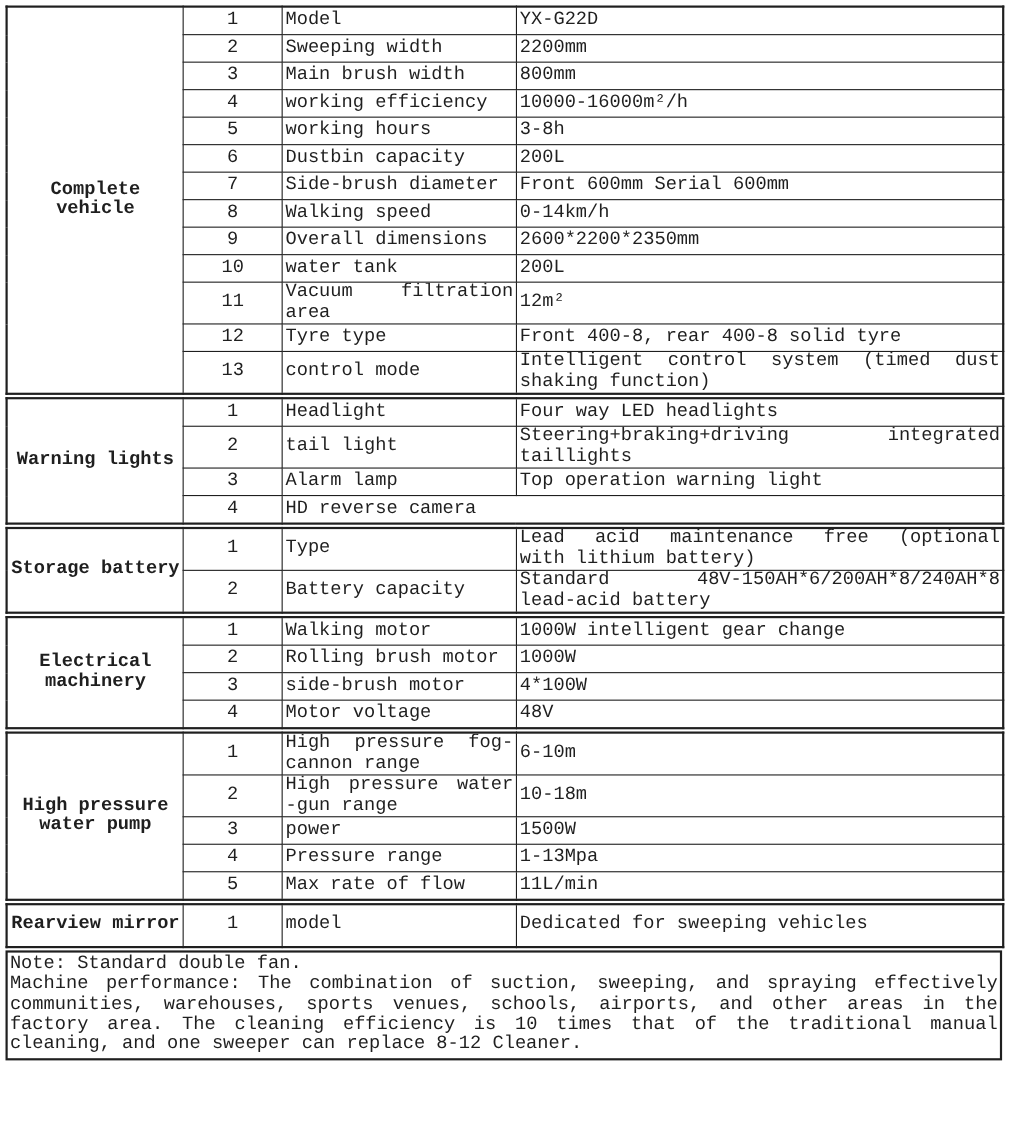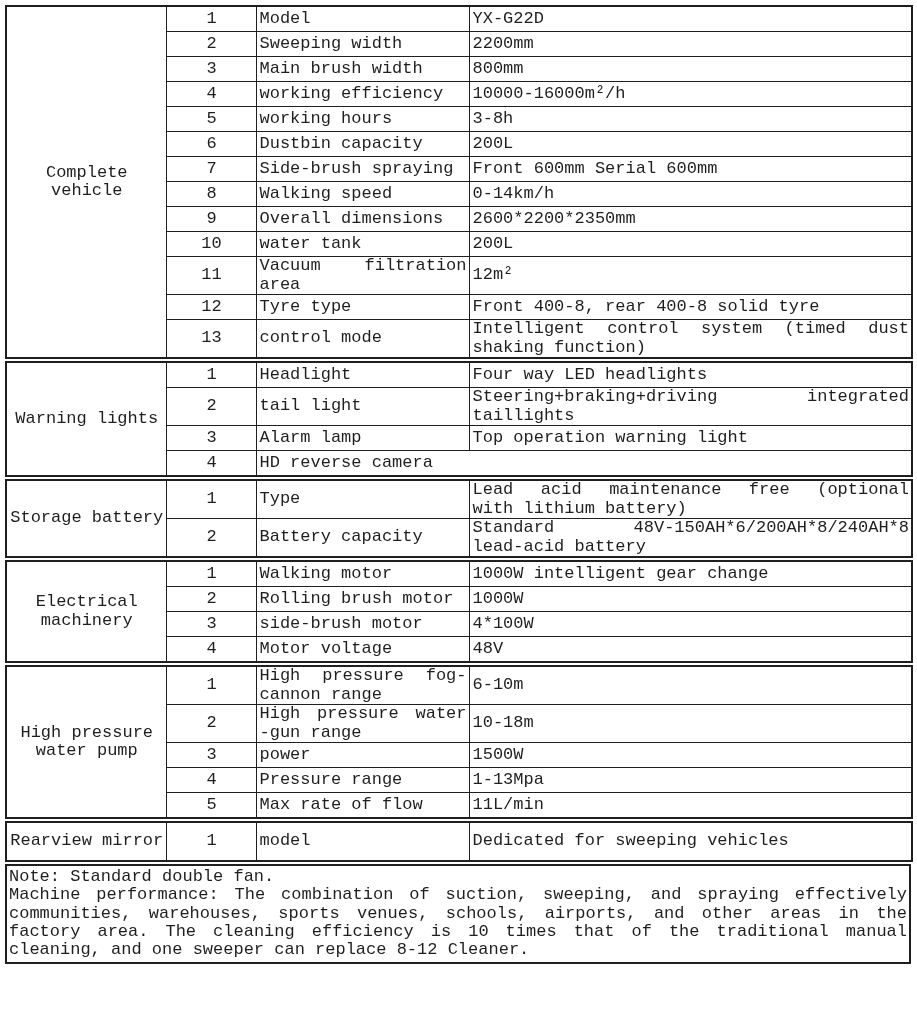--- a/index.html
+++ b/index.html
@@ -27,20 +27,21 @@
     line-height: 18.5px;
     vertical-align: middle;
     padding: 0 2px 0 3px;
     overflow: hidden;
     white-space: normal;
   }
   td.comp {
     text-align: center;
     white-space: pre-line;
     padding: 0 1px;
+    font-weight: bold;
   }
   td.num { text-align: center; padding: 0; }
   tr.s td { height: 24px; }
   tr.d td { height: 37px; }
   tr.hd td { height: 32px; text-align: center; line-height: 16.5px; white-space: pre-line; }
   .jl { text-align: justify; text-align-last: justify; }
   .note {
     border: 2px solid #1f1f1f;
     width: 898px;
     padding: 2px 2px 3px 2px;
@@ -89,21 +90,21 @@
       <td>working hours</td>
       <td>3-8h</td>
     </tr>
     <tr class="s">
       <td class="num">6</td>
       <td>Dustbin capacity</td>
       <td>200L</td>
     </tr>
     <tr class="s">
       <td class="num">7</td>
-      <td>Side-brush spraying</td>
+      <td>Side-brush diameter</td>
       <td>Front 600mm  Serial 600mm</td>
     </tr>
     <tr class="s">
       <td class="num">8</td>
       <td>Walking speed</td>
       <td>0-14km/h</td>
     </tr>
     <tr class="s">
       <td class="num">9</td>
       <td>Overall dimensions</td>

